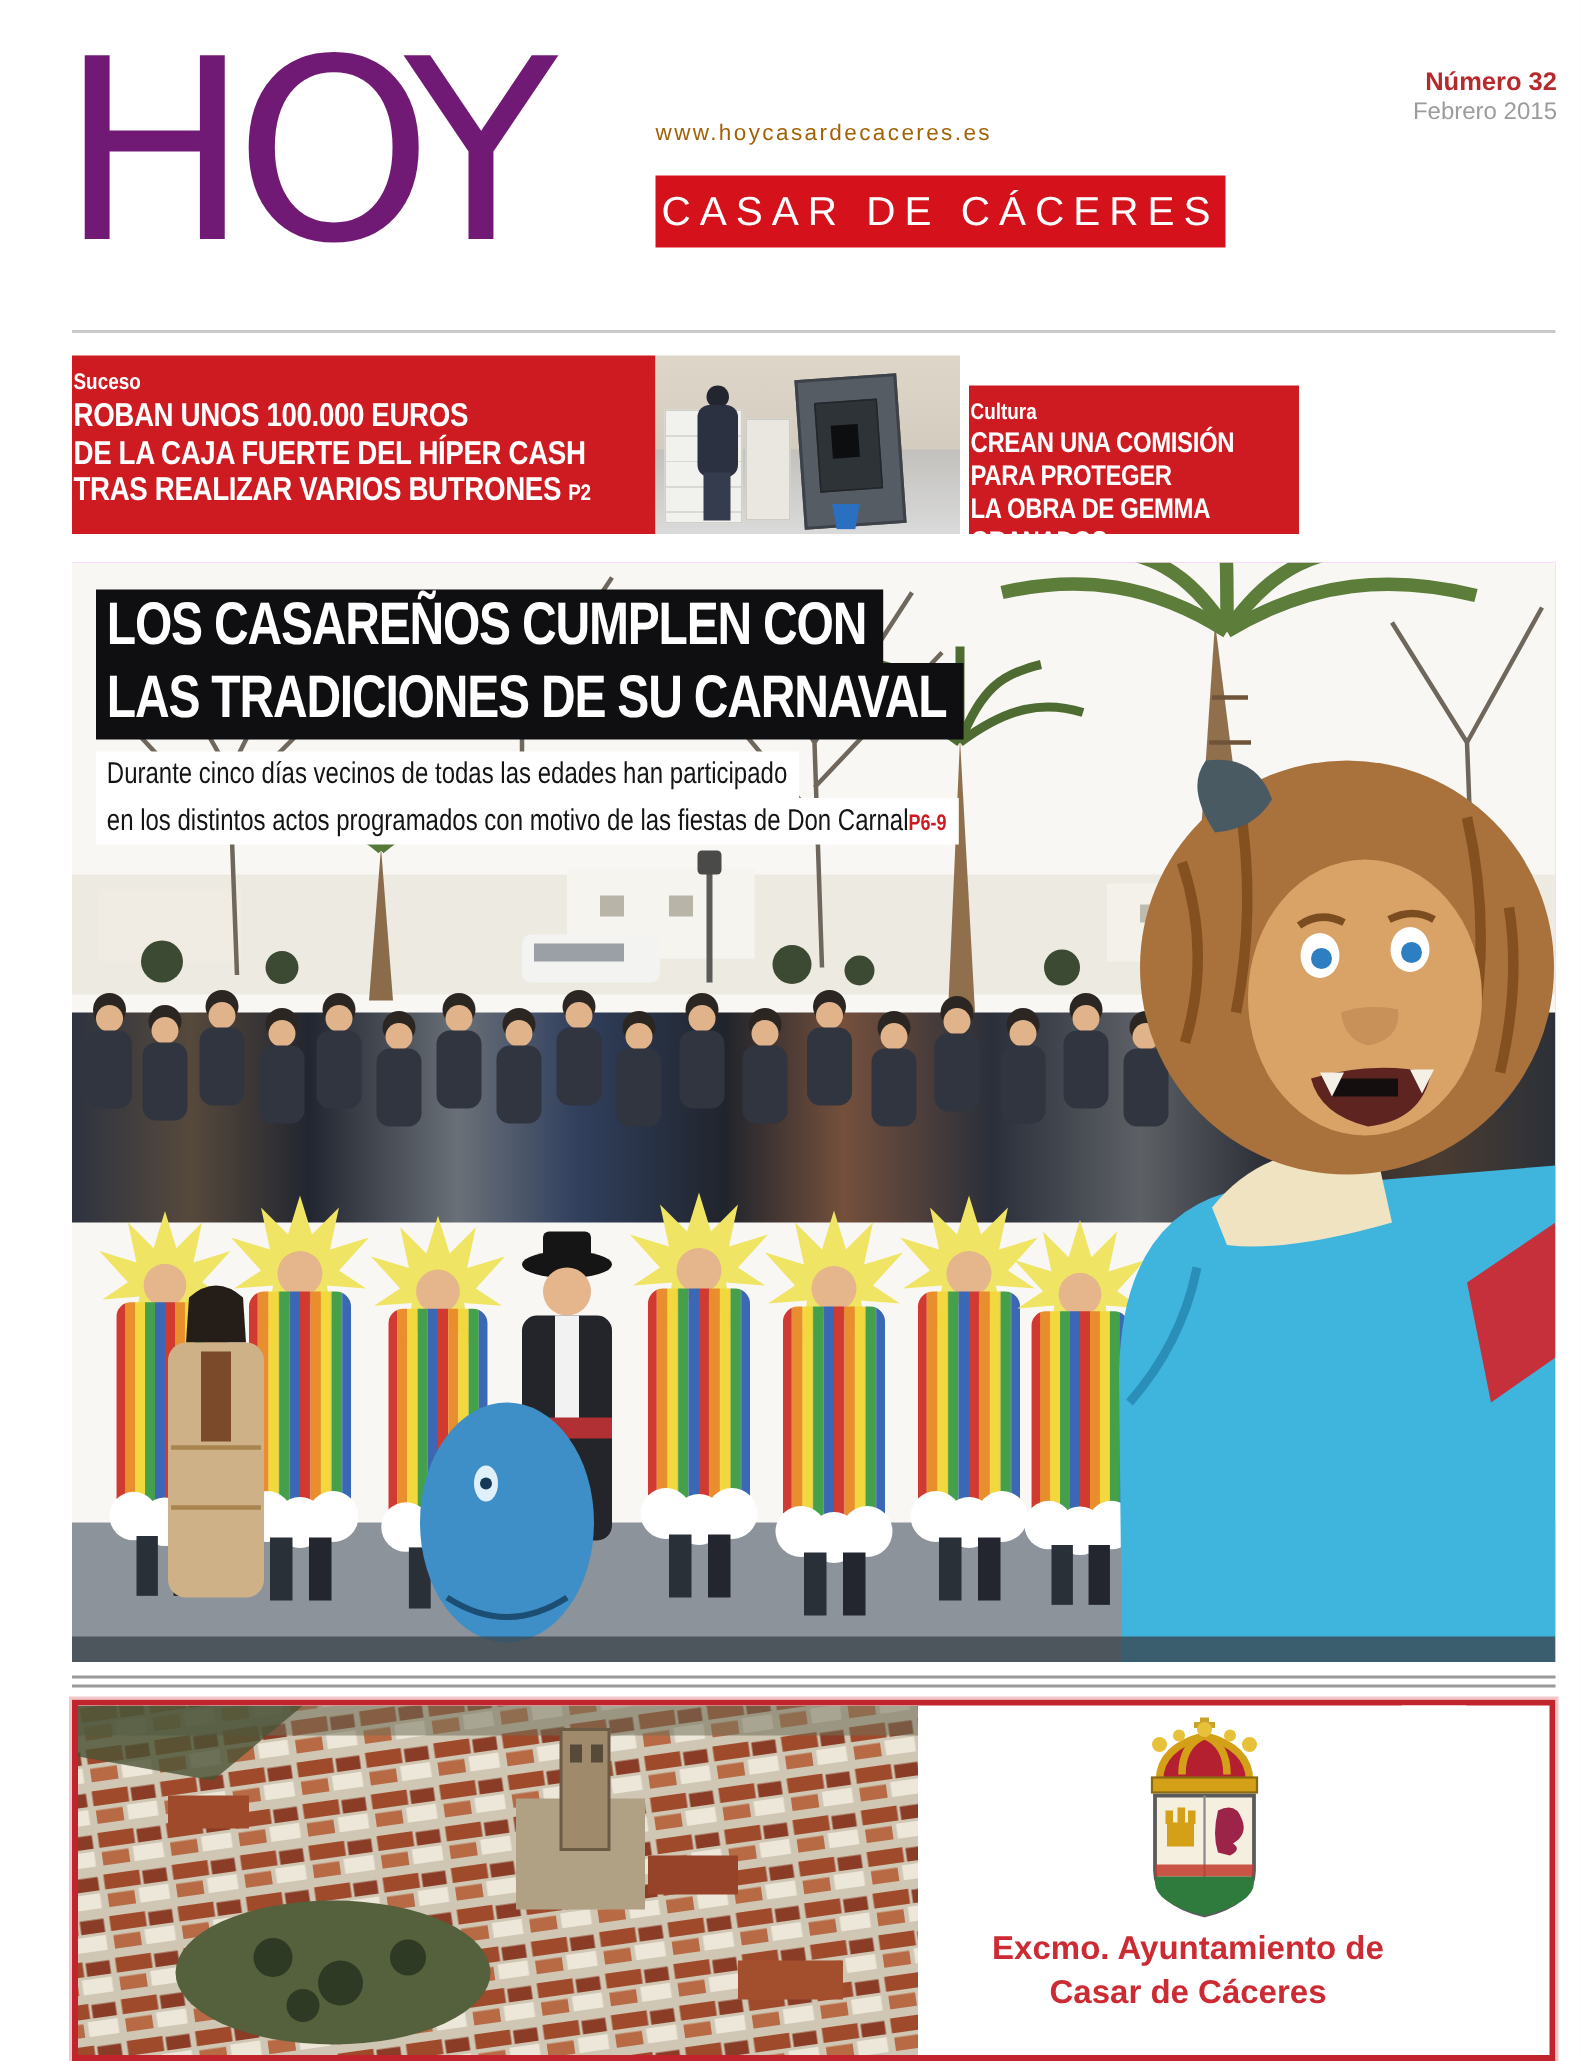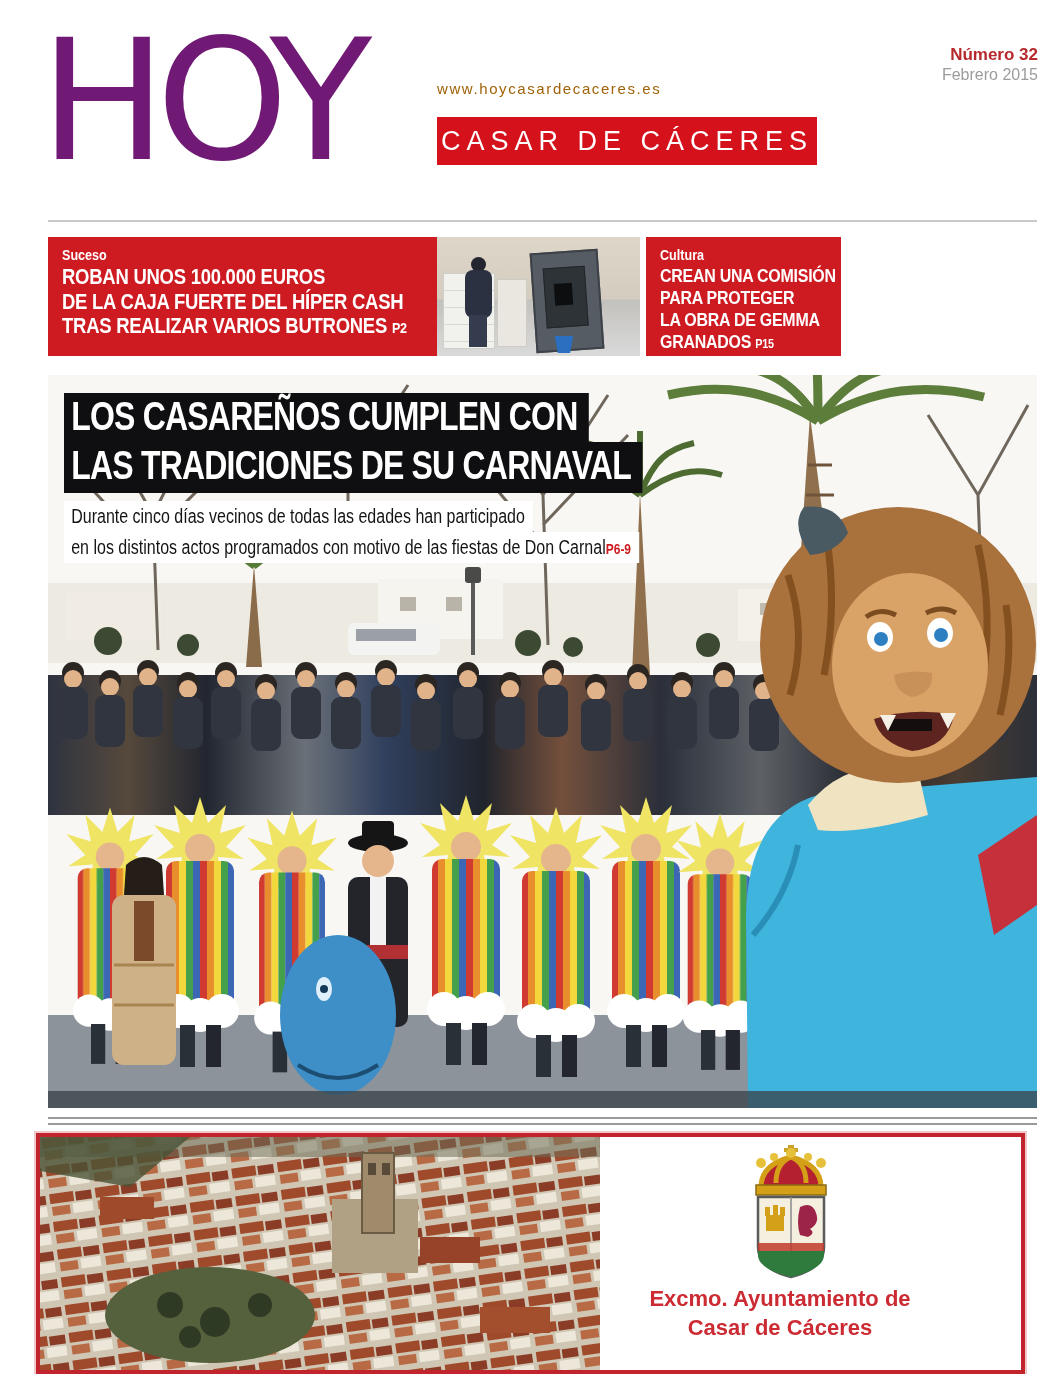--- a/index.html
+++ b/index.html
@@ -14,24 +14,24 @@
   .edition{position:absolute;left:437px;top:117px;width:380px;height:48px;
         background:#d5121b;color:#fff;display:flex;align-items:center;justify-content:center;
         font-size:27px;letter-spacing:6px;font-weight:400;}
   .issue{position:absolute;right:15px;top:44px;text-align:right;line-height:1.25;}
   .inum{color:#b62a2e;font-weight:700;font-size:17px;}
   .idate{color:#9c9c9c;font-size:16px;}
   .rule{position:absolute;left:48px;top:220px;width:989px;height:2px;background:#c9c9c9;}
 
   
   .teasers{position:absolute;left:48px;top:237px;width:989px;height:119px;display:flex;}
-  .tcol{background:#ce1b21;color:#fff;box-sizing:border-box;padding:9px 0 0 14px;overflow:hidden;}
+  .tcol{background:#ce1b21;color:#fff;box-sizing:border-box;padding:9px 0 0 1px;overflow:hidden;}
   .tcol.c1{width:389px;}
   .tcol.c2{width:196px;}
-  .tcol.c3{width:195px;}
+  .tcol.c3{width:220px;margin-top:20px;}
   .tgap{width:6px;background:#fff;}
   .squeeze{transform:scaleX(0.84);transform-origin:0 0;white-space:nowrap;}
   .kicker{font-size:15px;font-weight:700;margin:0 0 2px 0;}
   .tcol h2{margin:0;font-weight:700;letter-spacing:-0.3px;}
   .c1 h2{font-size:22px;line-height:1.12;}
   .c2 h2,.c3 h2{font-size:19px;line-height:1.16;}
   .pref{font-size:0.68em;font-weight:700;}
   .tphoto{width:203px;position:relative;overflow:hidden;
           background:linear-gradient(#ded7c9 0%,#d4cdbf 52%,#c2c1bd 53%,#dadada 100%);}
   .cab1{position:absolute;left:6px;top:36px;width:50px;height:74px;background:#f1f1ee;
@@ -59,21 +59,21 @@
         letter-spacing:-1px;line-height:1.0;padding:3px 14px 8px 9px;white-space:nowrap;}
   .hbar+.hbar{margin-top:-2px;}
   .sbar{display:table;background:#ffffff;color:#141414;font-size:20px;font-weight:400;
         line-height:1.1;padding:4px 10px 5px 9px;white-space:nowrap;}
   .sbar.first{margin-top:8px;}
   .pref-red{color:#ce1b21;font-weight:700;font-size:0.75em;}
 
   
   .double-rule{position:absolute;left:48px;top:1117px;width:989px;height:8px;
         border-top:2px solid #9a9a9a;border-bottom:2px solid #9a9a9a;box-sizing:border-box;}
-  .ad{position:absolute;left:36px;top:1133px;width:989px;height:241px;box-sizing:border-box;
+  .ad{position:absolute;left:48px;top:1133px;width:989px;height:241px;box-sizing:border-box;
         border:4px solid #c2242e;outline:2px solid #f2c7ca;background:#fff;overflow:hidden;}
   .ad-photo{position:absolute;left:0;top:0;}
   .ad-swoosh{position:absolute;right:-6px;top:-6px;bottom:-6px;width:80px;
         background:linear-gradient(100deg,#f0b9bd 0%,#d5ololdd 0%,#cc3340 60%,#b81f2c 100%);}
   .ad-swoosh::before{content:"";position:absolute;left:-46px;top:-12px;bottom:-12px;width:86px;
         background:#fff;border-radius:50%;}
   .coat{position:absolute;left:676px;top:6px;}
   .ad-text{position:absolute;left:566px;width:348px;top:148px;text-align:center;
         color:#cc2b33;font-weight:700;font-size:22px;line-height:1.3;}
   .ad-url{position:absolute;left:558px;width:414px;bottom:1px;text-align:center;color:#c5262e;

